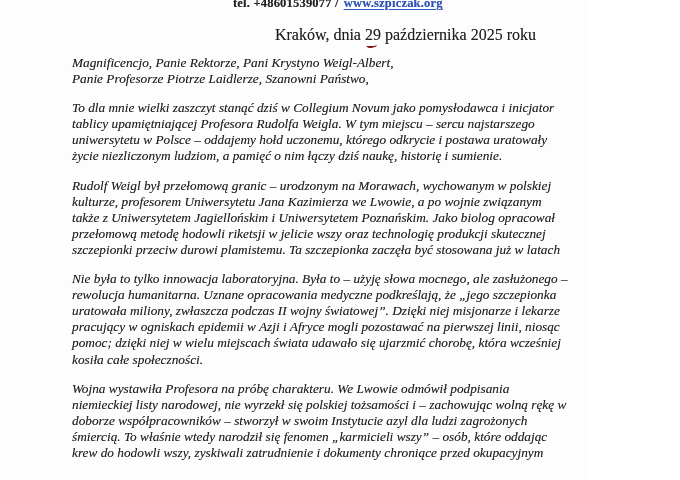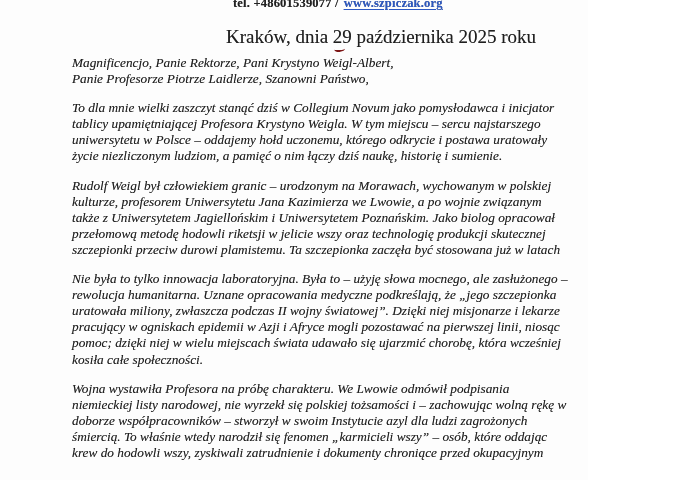--- a/index.html
+++ b/index.html
@@ -33,21 +33,21 @@
     text-decoration: underline;
     text-underline-offset: 2px;
     margin-left: 5px;
     cursor: pointer;
   }
   
   .date-line {
     position: absolute;
     top: 26px;
     right: 52px;
-    font-size: 19px;
+    font-size: 16px;
     white-space: nowrap;
     text-shadow: 0 0 0.4px rgba(0,0,0,0.4);
   }
   .day-marked {
     position: relative;
     display: inline-block;
   }
   .red-mark {
     position: absolute;
     left: 1px;
@@ -91,26 +91,26 @@
   </div>
 
   <div class="body-text">
     <div class="para" id="salutation">
         <div class="line">Magnificencjo, Panie Rektorze, Pani Krystyno Weigl-Albert,</div>
         <div class="line">Panie Profesorze Piotrze Laidlerze, Szanowni Państwo,</div>
       </div>
     <div id="paragraphs">
         <div class="para">
           <div class="line">To dla mnie wielki zaszczyt stanąć dziś w Collegium Novum jako pomysłodawca i inicjator</div>
-          <div class="line">tablicy upamiętniającej Profesora Krystyno Weigla. W tym miejscu – sercu najstarszego</div>
+          <div class="line">tablicy upamiętniającej Profesora Rudolfa Weigla. W tym miejscu – sercu najstarszego</div>
           <div class="line">uniwersytetu w Polsce – oddajemy hołd uczonemu, którego odkrycie i postawa uratowały</div>
           <div class="line">życie niezliczonym ludziom, a pamięć o nim łączy dziś naukę, historię i sumienie.</div>
         </div>
         <div class="para">
-          <div class="line">Rudolf Weigl był człowiekiem granic – urodzonym na Morawach, wychowanym w polskiej</div>
+          <div class="line">Rudolf Weigl był przełomową granic – urodzonym na Morawach, wychowanym w polskiej</div>
           <div class="line">kulturze, profesorem Uniwersytetu Jana Kazimierza we Lwowie, a po wojnie związanym</div>
           <div class="line">także z Uniwersytetem Jagiellońskim i Uniwersytetem Poznańskim. Jako biolog opracował</div>
           <div class="line">przełomową metodę hodowli riketsji w jelicie wszy oraz technologię produkcji skutecznej</div>
           <div class="line">szczepionki przeciw durowi plamistemu. Ta szczepionka zaczęła być stosowana już w latach</div>
         </div>
         <div class="para">
           <div class="line">Nie była to tylko innowacja laboratoryjna. Była to – użyję słowa mocnego, ale zasłużonego –</div>
           <div class="line">rewolucja humanitarna. Uznane opracowania medyczne podkreślają, że „jego szczepionka</div>
           <div class="line">uratowała miliony, zwłaszcza podczas II wojny światowej”. Dzięki niej misjonarze i lekarze</div>
           <div class="line">pracujący w ogniskach epidemii w Azji i Afryce mogli pozostawać na pierwszej linii, niosąc</div>

